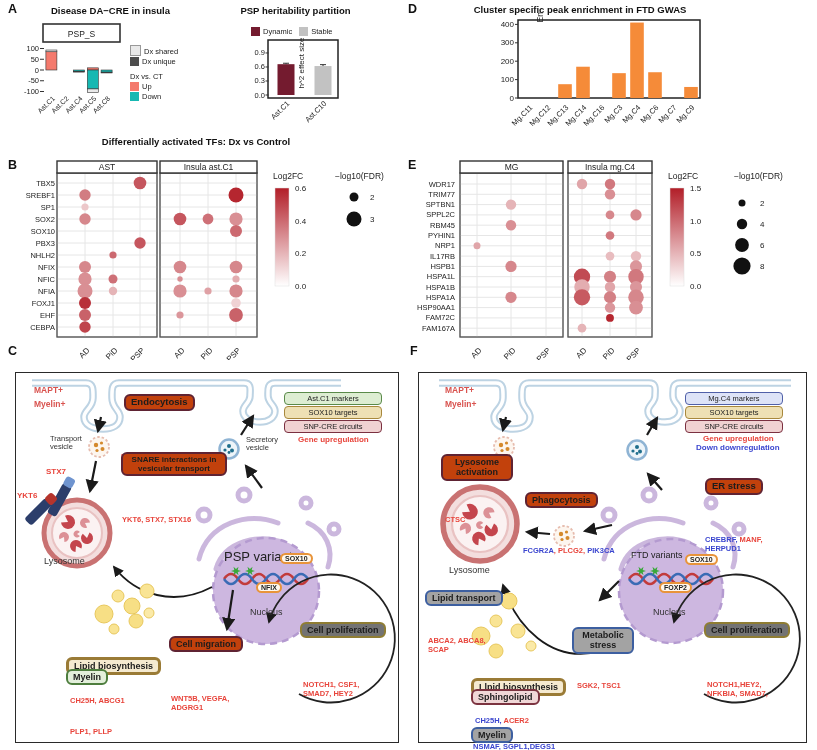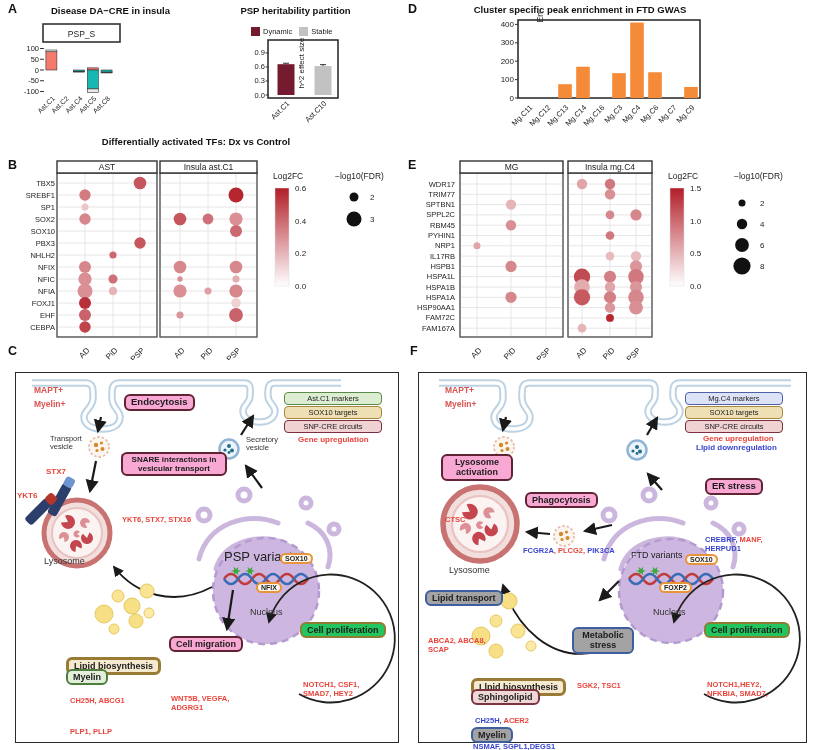--- a/index.html
+++ b/index.html
@@ -14,23 +14,23 @@
   .panelbox{position:absolute;border:1.5px solid #2a2a2a;background:#fff;}
   .arrow{stroke:#1a1a1a;stroke-width:2.2;}
   .arrowp{stroke:#1a1a1a;stroke-width:1.8;fill:none;}
   .loop{stroke:#222;stroke-width:1.8;fill:none;}
   .dlab{position:absolute;font-size:8px;color:#333;line-height:1.1;}
   .redlab{position:absolute;font-size:8.5px;font-weight:bold;color:#d9534f;}
   .genes{position:absolute;font-size:7.5px;font-weight:bold;white-space:pre-line;line-height:1.2;margin-top:36px;}
   .g-red{color:#e8453c;} .g-blue{color:#3a45cf;}
   .dbox{position:absolute;border-radius:6px;font-weight:bold;color:#1c1c1c;text-align:center;
         padding:1px 5px;font-size:9px;line-height:1.15;background:#eed3d3;}
-  .box-pink{background:#f9a8d4;border:2.5px solid #5f2333;}
+  .box-pink{background:#c2410c;border:2.5px solid #5f2333;}
   .box-green{background:#e3efdb;border:2px solid #4e7e3e;}
-  .box-khaki{background:#22c55e;border:2px solid #8f7d33;}
+  .box-khaki{background:#737373;border:2px solid #8f7d33;}
   .box-tan-thick{background:#f5ead0;border:3px solid #9a7b36;margin-top:22px;}
   .box-blue{background:#a3a3a3;border:2.5px solid #3d5fa0;margin-top:12px;}
   .box-maroon{background:#f0d7d7;border:2.5px solid #7c3340;}
   .sbox{position:absolute;width:96px;text-align:center;font-size:7.5px;border-radius:4px;
         padding:1px 0;color:#222;}
   .sb-green{background:#ddedd2;border:1.5px solid #5a8a4a;}
   .sb-tan{background:#eee0b4;border:1.5px solid #a8883c;}
   .sb-pink{background:#f0d2d2;border:1.5px solid #7a3040;}
   .sb-lav{background:#dde3f7;border:1.5px solid #5060a8;}
   .badge{position:absolute;border:2px solid #e8943a;background:#fff8ee;border-radius:9px;
@@ -350,20 +350,41 @@
       <circle cx="342" cy="45" r="3.5" fill="#111"></circle>
       <text x="360" y="48" text-anchor="start" font-size="8" fill="#222">2</text>
       <circle cx="342" cy="66" r="5.2" fill="#111"></circle>
       <text x="360" y="69" text-anchor="start" font-size="8" fill="#222">4</text>
       <circle cx="342" cy="87" r="6.9" fill="#111"></circle>
       <text x="360" y="90" text-anchor="start" font-size="8" fill="#222">6</text>
       <circle cx="342" cy="108" r="8.6" fill="#111"></circle>
       <text x="360" y="111" text-anchor="start" font-size="8" fill="#222">8</text>
     </svg>
 
+  <div class="leg" style="left:130px;top:44px">
+    <div class="lrow">
+        <span class="sw" style="background:#e9e9e9;border:1px solid #999"></span>
+        <span>Dx shared</span>
+      </div>
+    <div class="lrow">
+        <span class="sw" style="background:#4d4d4d"></span>
+        <span>Dx unique</span>
+      </div>
+    <div class="lrow" style="margin-top:6px">
+        <span>Dx vs. CT</span>
+      </div>
+    <div class="lrow">
+        <span class="sw" style="background:#f47a6d"></span>
+        <span>Up</span>
+      </div>
+    <div class="lrow">
+        <span class="sw" style="background:#17b8b2"></span>
+        <span>Down</span>
+      </div>
+  </div>
 
   <div class="leg" style="left:251px;top:26px;display:flex;gap:7px">
     <div class="lrow">
         <span class="sw" style="background:#741b2f"></span>
         <span>Dynamic</span>
       </div>
     <div class="lrow">
         <span class="sw" style="background:#c2c2c2"></span>
         <span>Stable</span>
       </div>
@@ -551,21 +572,21 @@
     <div class="redlab" style="left:26px;top:12px">MAPT+</div>
     <div class="redlab" style="left:26px;top:26px">Myelin+</div>
     <div class="dbox box-pink" style="left:22px;top:81px;width:58px">Lysosome activation</div>
     <div class="genes" style="left:26px;top:106px"><span class="g-red">CTSC</span></div>
     <div class="dbox box-pink" style="left:106px;top:119px">Phagocytosis</div>
     <div class="genes" style="left:104px;top:137px"><span class="g-blue">FCGR2A</span><span class="g-red">, </span><span class="g-red">PLCG2</span><span class="g-red">, </span><span class="g-blue">PIK3CA</span></div>
     <div class="sbox sb-lav" style="left:266px;top:19px">Mg.C4 markers</div>
     <div class="sbox sb-tan" style="left:266px;top:33px">SOX10 targets</div>
     <div class="sbox sb-pink" style="left:266px;top:47px">SNP-CRE circuits</div>
     <div class="note g-red" style="left:284px;top:61px">Gene upregulation</div>
-    <div class="note g-blue" style="left:277px;top:70px">Llpid downregulation</div>
+    <div class="note g-blue" style="left:277px;top:70px">Down downregulation</div>
     <div class="dbox box-pink" style="left:286px;top:105px;font-size:9.5px">ER stress</div>
     <div class="genes" style="left:286px;top:126px"><span class="g-blue">CREBRF,</span><span class="g-red"> MANF,</span><span class="g-blue">
 HERPUD1</span></div>
     <div class="dlab" style="left:212px;top:178px;font-size:9px;color:#222">FTD variants</div>
     <div class="badge" style="left:266px;top:181px">SOX10</div>
     <div class="badge" style="left:240px;top:209px">FOXP2</div>
     <div class="dlab" style="left:234px;top:235px;font-size:9px">Nucleus</div>
     <div class="dlab" style="left:30px;top:193px;font-size:9px">Lysosome</div>
     <div class="dbox box-blue" style="left:6px;top:205px">Lipid transport</div>
     <div class="genes" style="left:9px;top:227px"><span class="g-red">ABCA2, ABCA8,

